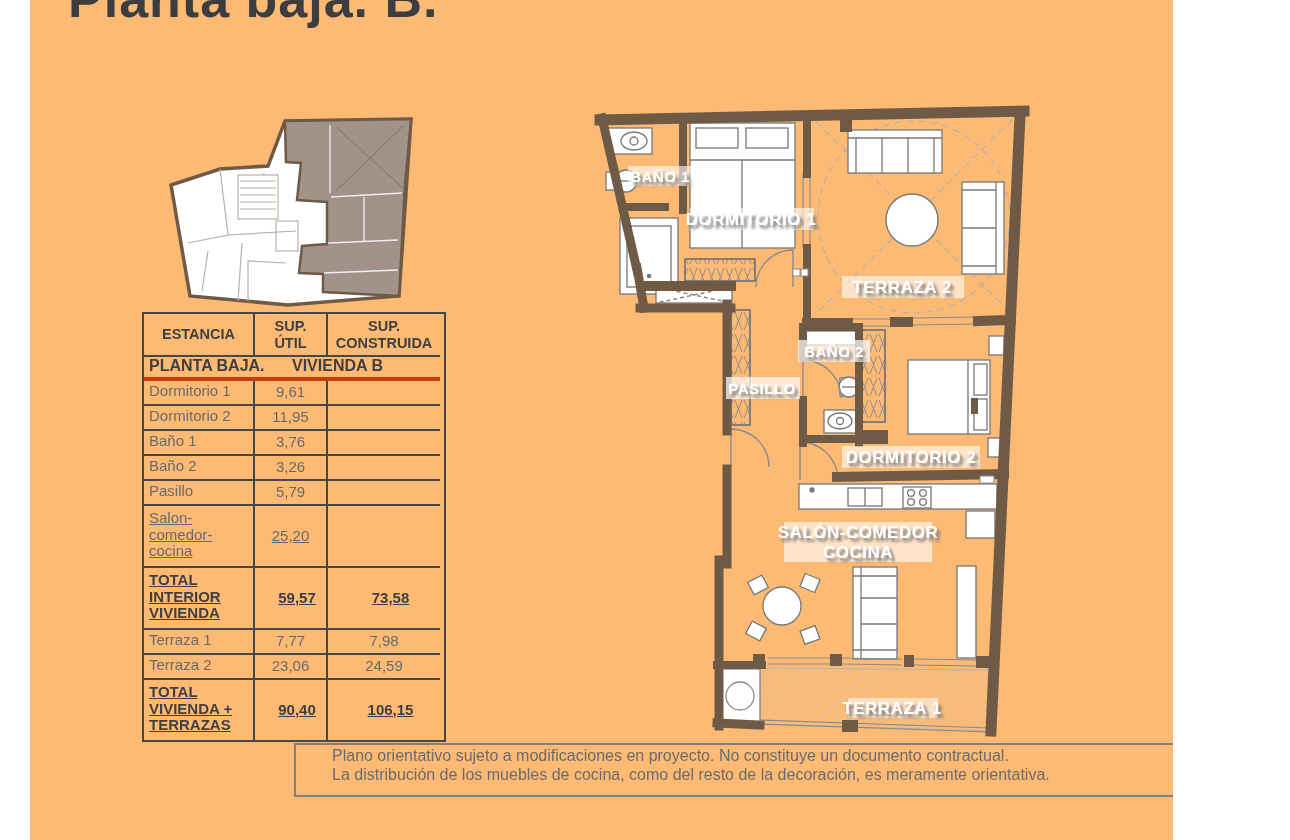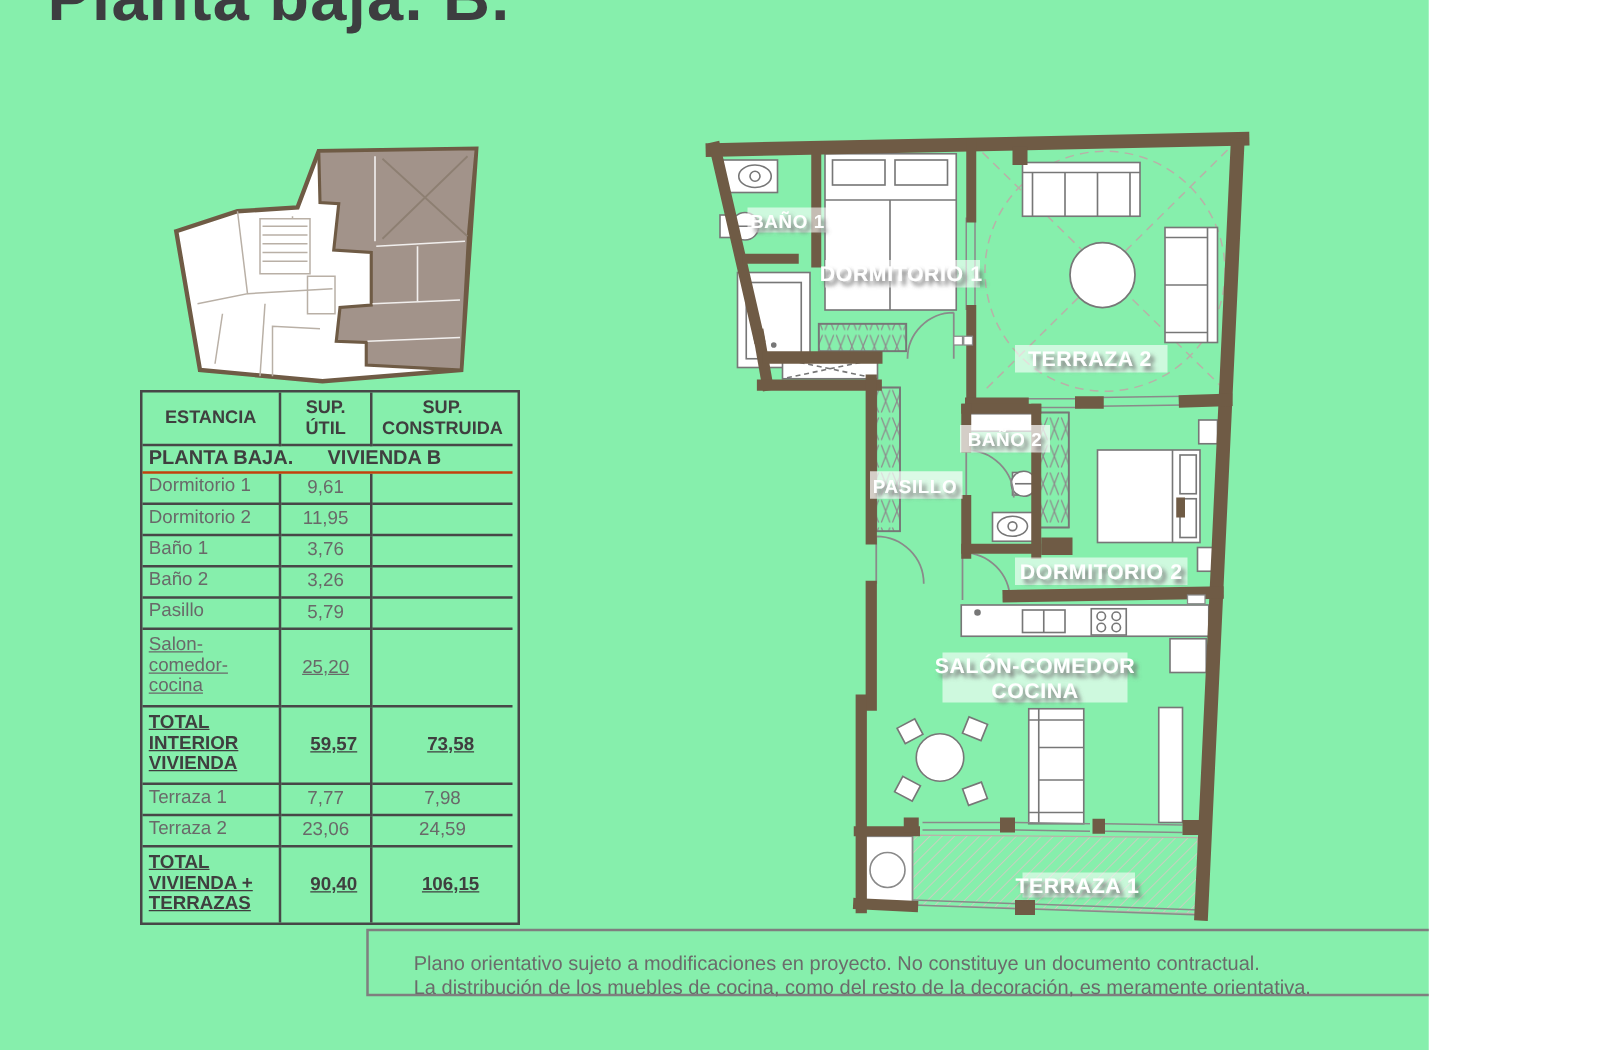--- a/index.html
+++ b/index.html
@@ -1,44 +1,44 @@
 <!DOCTYPE html>
 <html><head>
 <meta charset="utf-8">
 <style>
   html,body{margin:0;padding:0;background:#ffffff;}
-  .canvas{position:relative;width:1143px;height:840px;background:#86efac;overflow:hidden;
-          font-family:"Liberation Sans",sans-serif;}
+  .canvas{position:relative;width:1143px;height:840px;background:#fdba74;overflow:hidden;
+          font-family:"Liberation Sans",sans-serif;margin-left:30px;}
   
   .page-title{position:absolute;top:-26px;left:38px;font-size:52px;line-height:50px;
               font-weight:800;color:#3d3d40;letter-spacing:1px;white-space:nowrap;}
   
   .areas-table{position:absolute;left:112px;top:312px;width:300px;
                border:2px solid #474747;display:grid;
                grid-template-columns:111px 73px 112px;color:#696969;font-size:15px;}
   .areas-table .cell{border-right:2px solid #474747;border-bottom:2px solid #474747;
                display:flex;align-items:center;white-space:pre-line;line-height:1.12;}
   .areas-table .cell.last{border-right:none;}
   .areas-table .name{padding:0 2px 2px 5px;justify-content:flex-start;text-align:left;}
   .areas-table .num{justify-content:center;text-align:center;}
   .areas-table .head{font-weight:bold;color:#3f3f3f;justify-content:center;text-align:center;
                min-height:41px;font-size:14.5px;}
-  .areas-table .section{grid-column:1 / span 3;border-bottom:2px solid #c2410c;
+  .areas-table .section{grid-column:1 / span 3;border-bottom:4px solid #c2410c;
                font-weight:bold;color:#3f3f3f;font-size:16px;min-height:20px;
-               display:flex;align-items:center;position:relative;}
+               display:flex;align-items:flex-start;position:relative;}
   .areas-table .section .s-left{margin-left:5px;}
   .areas-table .section .s-right{position:absolute;left:148px;}
   .r-sm{min-height:21px;}
   .r-md{min-height:58px;text-decoration:underline;}
   .bold-row{font-weight:bold;color:#3f3f3f;padding-left:13px;}
   .no-bottom{border-bottom:none !important;}
   
-  .disclaimer{position:absolute;left:293px;top:743px;width:896px;height:54px;
+  .disclaimer{position:absolute;left:264px;top:743px;width:896px;height:54px;
               border:2px solid #7f7f7f;color:#6b6b6b;font-size:16px;line-height:18.5px;
-              padding-top:18px;padding-left:36px;box-sizing:border-box;background:transparent;}
+              padding-top:2px;padding-left:36px;box-sizing:border-box;background:transparent;}
   
   .locator{position:absolute;left:138px;top:93px;}
   .plan{position:absolute;left:560px;top:90px;}
   svg text{font-family:"Liberation Sans",sans-serif;}
   .room-label{font-weight:bold;fill:#ffffff;letter-spacing:.5px;}
 </style>
 </head>
 <body>
 
 <div class="canvas">

